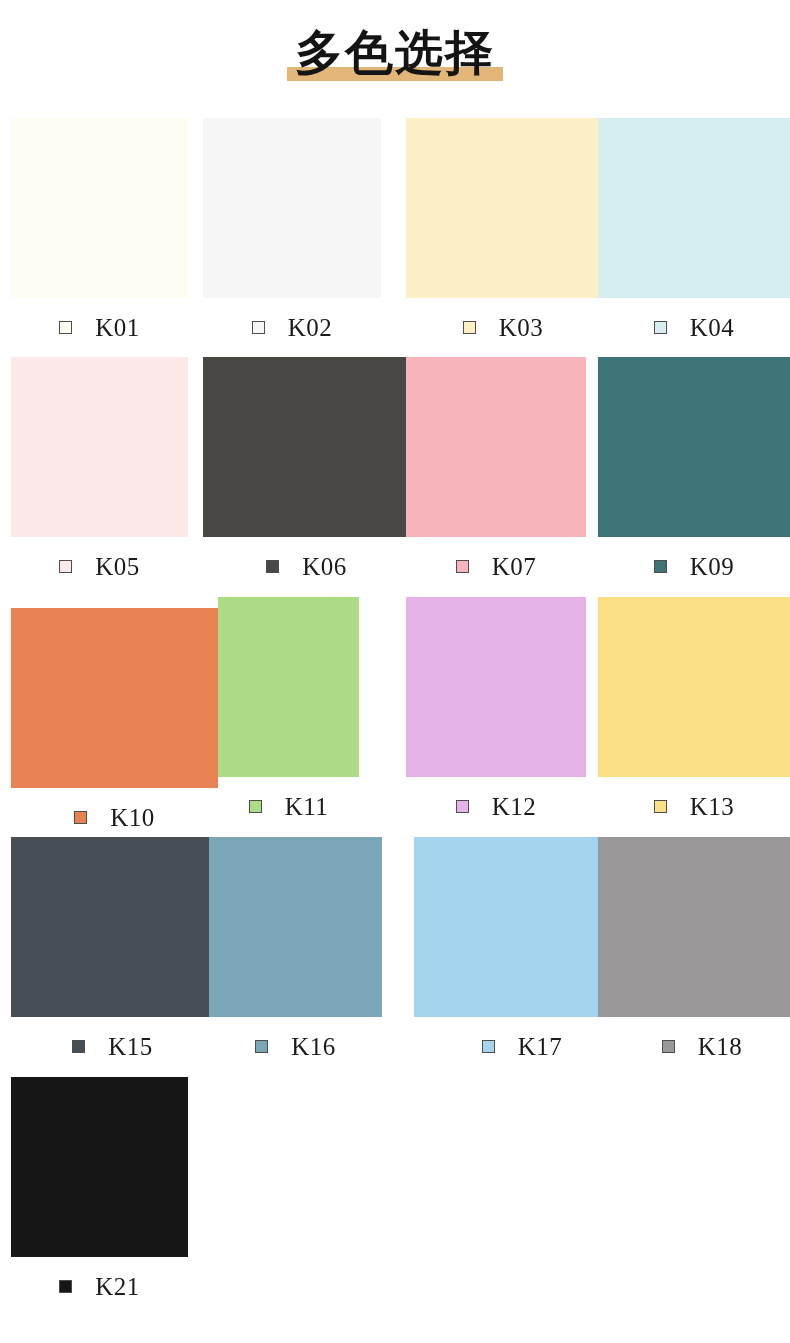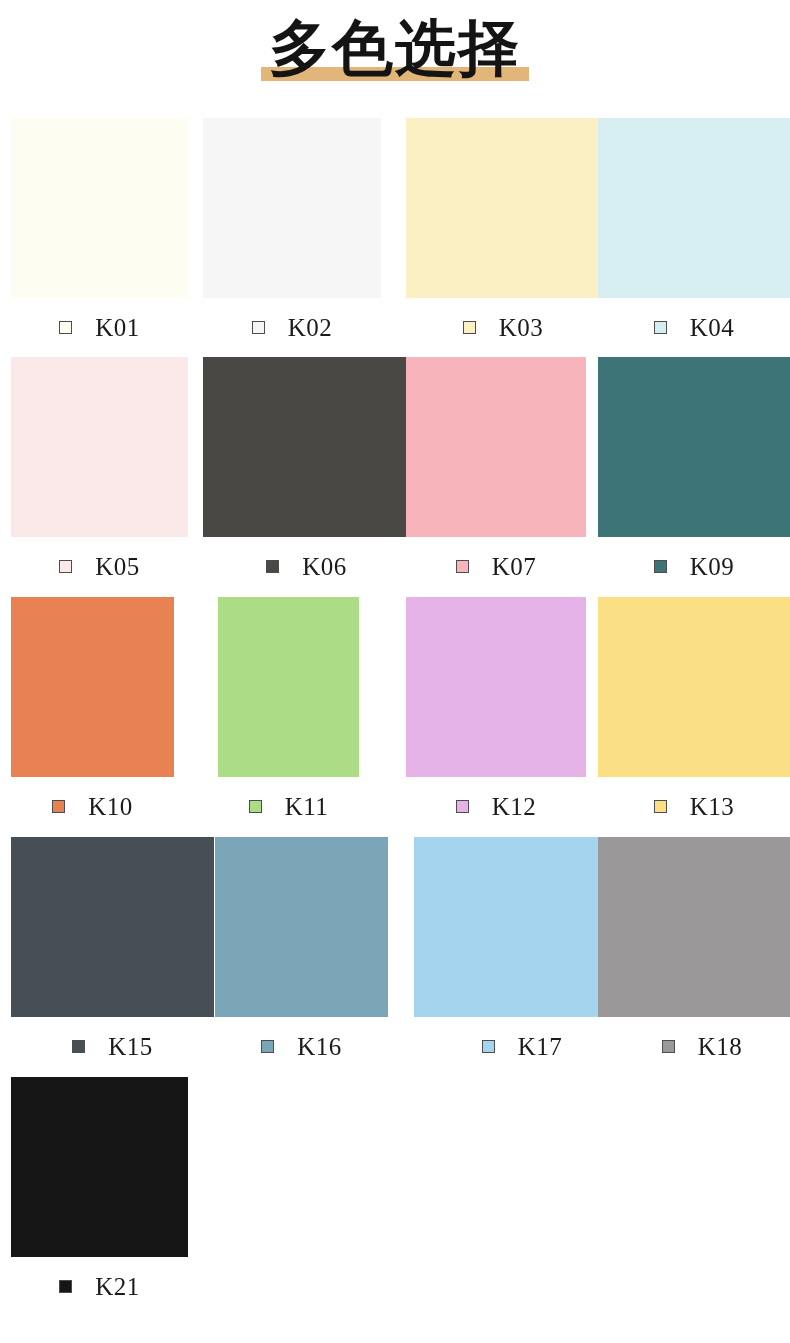--- a/index.html
+++ b/index.html
@@ -40,23 +40,23 @@
     right: 0;
     bottom: 9px;
     height: 14px;
     background: #e2b578;
     z-index: 0;
   }
   .title-text {
     position: relative;
     z-index: 1;
     display: block;
-    font-family: Liberation Mono, monospace;
+    font-family: Liberation Serif, serif;
     font-weight: bold;
-    font-size: 61px;
+    font-size: 48px;
     line-height: 74px;
     letter-spacing: 2px;
     color: #141414;
     white-space: nowrap;
   }
 
   
   .grid {
     position: relative;
     width: 790px;
@@ -158,21 +158,21 @@
         <span class="label-text">K07</span>
       </div>
     </div>
     <div class="cell edge" style="left: 598px; top: 239px; width: 192px;">
       <div class="swatch" style="background: rgb(61, 116, 119); height: 180px;"></div>
       <div class="label-row">
         <span class="chip" style="background: rgb(61, 116, 119);"></span>
         <span class="label-text">K09</span>
       </div>
     </div>
-    <div class="cell" style="left: 11px; top: 479px; width: 163px;">
+    <div class="cell" style="left: 11px; top: 490px; width: 207px;">
       <div class="swatch" style="background: rgb(233, 130, 82); height: 180px;"></div>
       <div class="label-row">
         <span class="chip" style="background: rgb(233, 130, 82);"></span>
         <span class="label-text">K10</span>
       </div>
     </div>
     <div class="cell" style="left: 218px; top: 479px; width: 141px;">
       <div class="swatch" style="background: rgb(172, 220, 134); height: 180px;"></div>
       <div class="label-row">
         <span class="chip" style="background: rgb(172, 220, 134);"></span>
@@ -193,21 +193,21 @@
         <span class="label-text">K13</span>
       </div>
     </div>
     <div class="cell" style="left: 11px; top: 719px; width: 203px;">
       <div class="swatch" style="background: rgb(69, 79, 85); height: 180px;"></div>
       <div class="label-row">
         <span class="chip" style="background: rgb(69, 79, 85);"></span>
         <span class="label-text">K15</span>
       </div>
     </div>
-    <div class="cell" style="left: 208px; top: 719px; width: 173px; padding-left: 7px;">
+    <div class="cell" style="left: 202px; top: 719px; width: 173px; padding-left: 7px;">
       <div class="swatch" style="background: rgb(123, 166, 183); height: 180px;"></div>
       <div class="label-row">
         <span class="chip" style="background: rgb(123, 166, 183);"></span>
         <span class="label-text">K16</span>
       </div>
     </div>
     <div class="cell" style="left: 414px; top: 719px; width: 216px;">
       <div class="swatch" style="background: rgb(165, 213, 238); height: 180px;"></div>
       <div class="label-row">
         <span class="chip" style="background: rgb(165, 213, 238);"></span>

